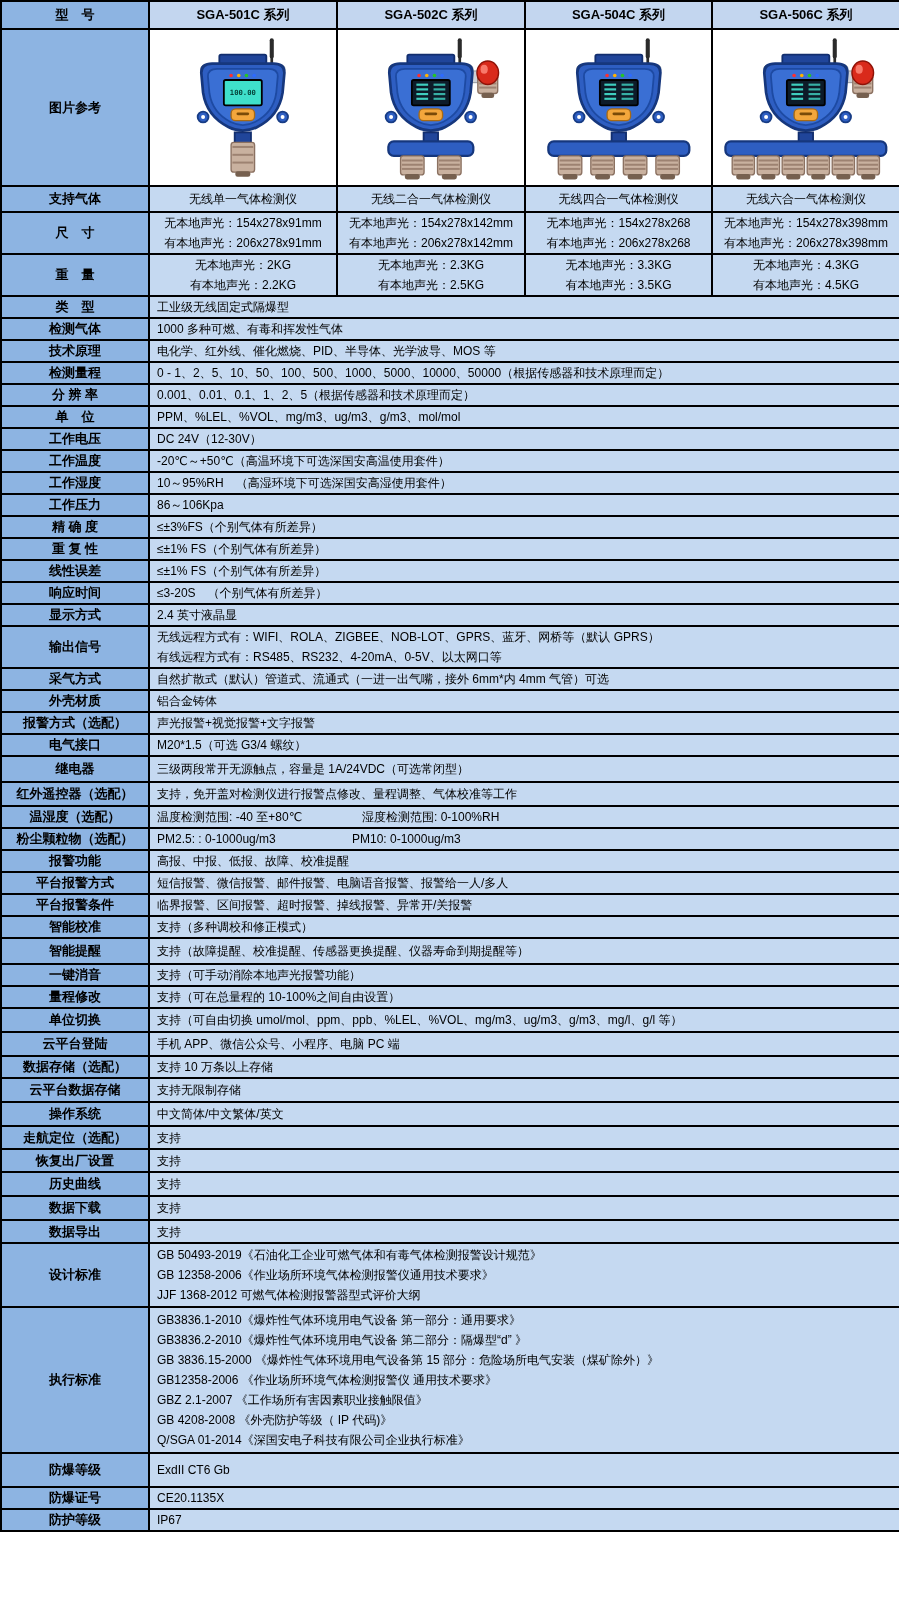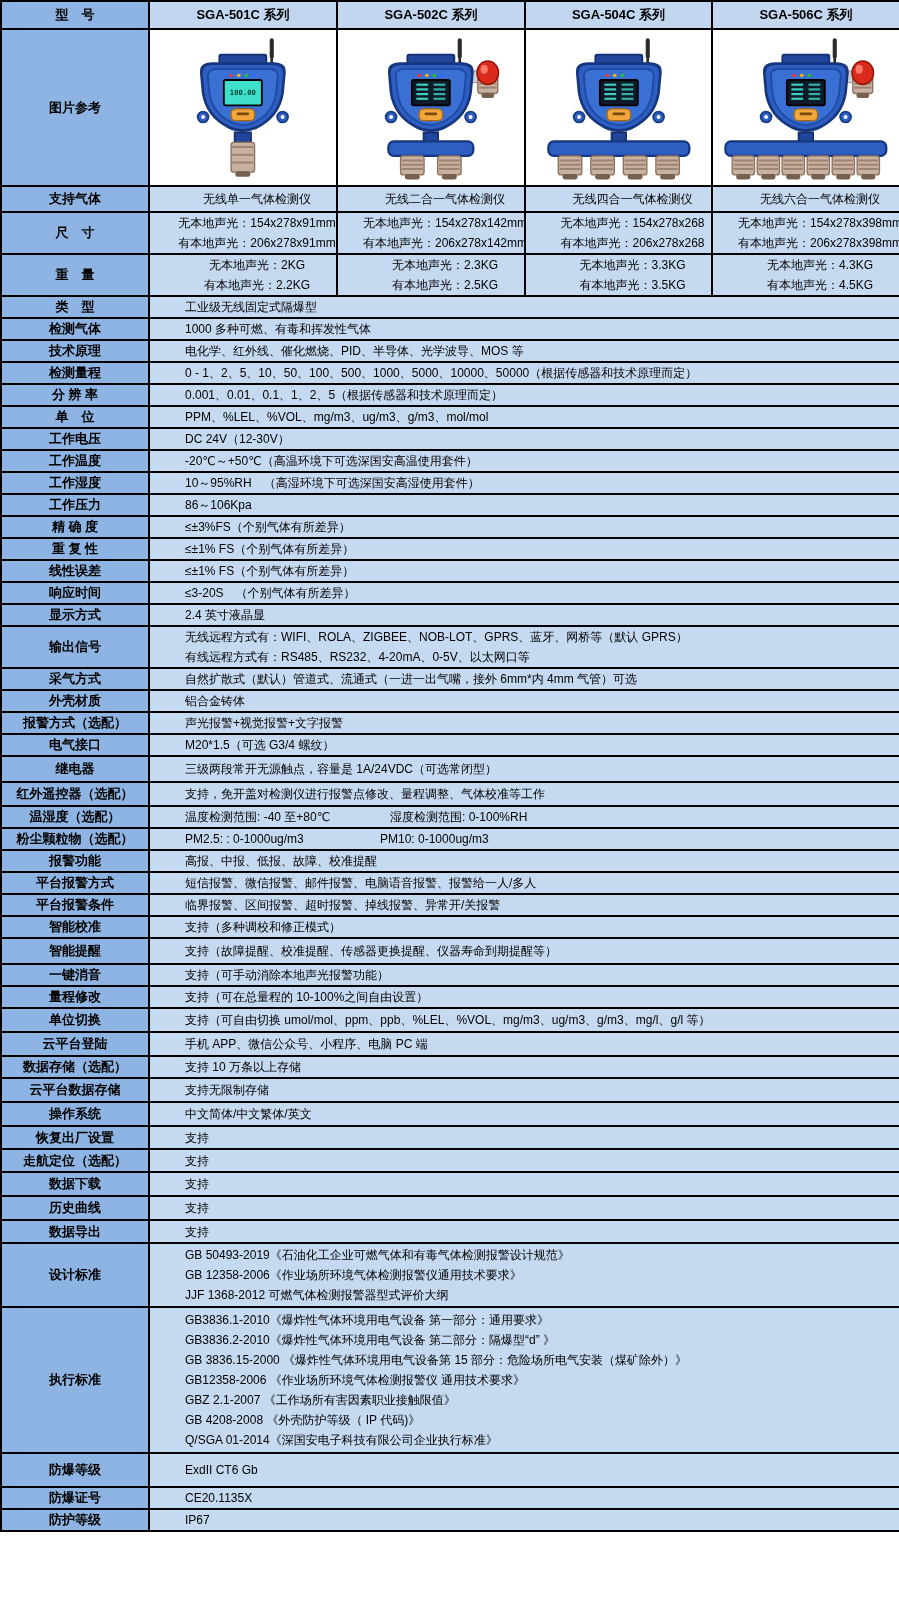--- a/index.html
+++ b/index.html
@@ -1,21 +1,21 @@
 <!DOCTYPE html>
 <html><head>
 <meta charset="utf-8">
 <style>
   html,body{margin:0;padding:0;background:#fff;}
   #page{width:899px;font-family:"Liberation Sans","DejaVu Sans",sans-serif;color:#000;}
   table{border-collapse:collapse;width:899px;table-layout:fixed;border:2px solid #000;}
   th,td{border:2px solid #000;padding:0;overflow:hidden;}
   .lab{background:#8db4e2;font-weight:700;font-size:13px;text-align:center;padding:0 2px;}
   .mod{background:#c3d6ef;font-weight:700;font-size:13px;text-align:center;}
-  td.val{background:#c5d9f1;font-size:12px;padding-left:28px;}
+  td.val{background:#c5d9f1;font-size:12px;}
   .cell{display:flex;flex-direction:column;justify-content:center;height:100%;padding:0 4px 0 7px;}
   .cell.ctr{align-items:center;padding:0 2px;}
   .ln{line-height:20px;white-space:nowrap;}
   .sg{display:inline-block;white-space:nowrap;}
   td.img{background:#ffffff;text-align:center;vertical-align:middle;margin-top:40px;}
   td.img svg{display:inline-block;vertical-align:middle;}
 </style>
 </head>
 <body>
 
@@ -596,45 +596,45 @@
         </tr>
         <tr style="height: 24px;">
           <th class="lab">操作系统</th>
           <td class="val" colspan="4">
             <div class="cell">
               <div class="ln">中文简体/中文繁体/英文</div>
             </div>
           </td>
         </tr>
         <tr style="height: 23px;">
+          <th class="lab">走航定位（选配）</th>
+          <td class="val" colspan="4">
+            <div class="cell">
+              <div class="ln">支持</div>
+            </div>
+          </td>
+        </tr>
+        <tr style="height: 23px;">
           <th class="lab">恢复出厂设置</th>
           <td class="val" colspan="4">
             <div class="cell">
               <div class="ln">支持</div>
             </div>
           </td>
         </tr>
-        <tr style="height: 23px;">
-          <th class="lab">走航定位（选配）</th>
+        <tr style="height: 24px;">
+          <th class="lab">历史曲线</th>
           <td class="val" colspan="4">
             <div class="cell">
               <div class="ln">支持</div>
             </div>
           </td>
         </tr>
         <tr style="height: 24px;">
           <th class="lab">数据下载</th>
-          <td class="val" colspan="4">
-            <div class="cell">
-              <div class="ln">支持</div>
-            </div>
-          </td>
-        </tr>
-        <tr style="height: 24px;">
-          <th class="lab">历史曲线</th>
           <td class="val" colspan="4">
             <div class="cell">
               <div class="ln">支持</div>
             </div>
           </td>
         </tr>
         <tr style="height: 23px;">
           <th class="lab">数据导出</th>
           <td class="val" colspan="4">
             <div class="cell">

